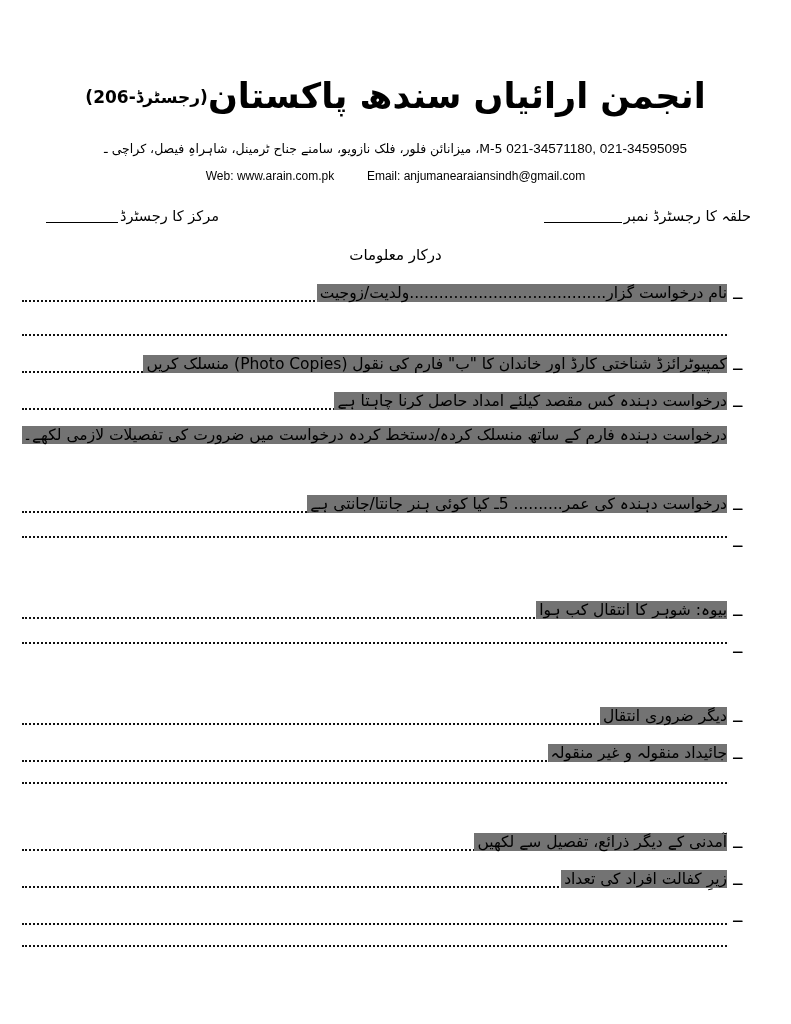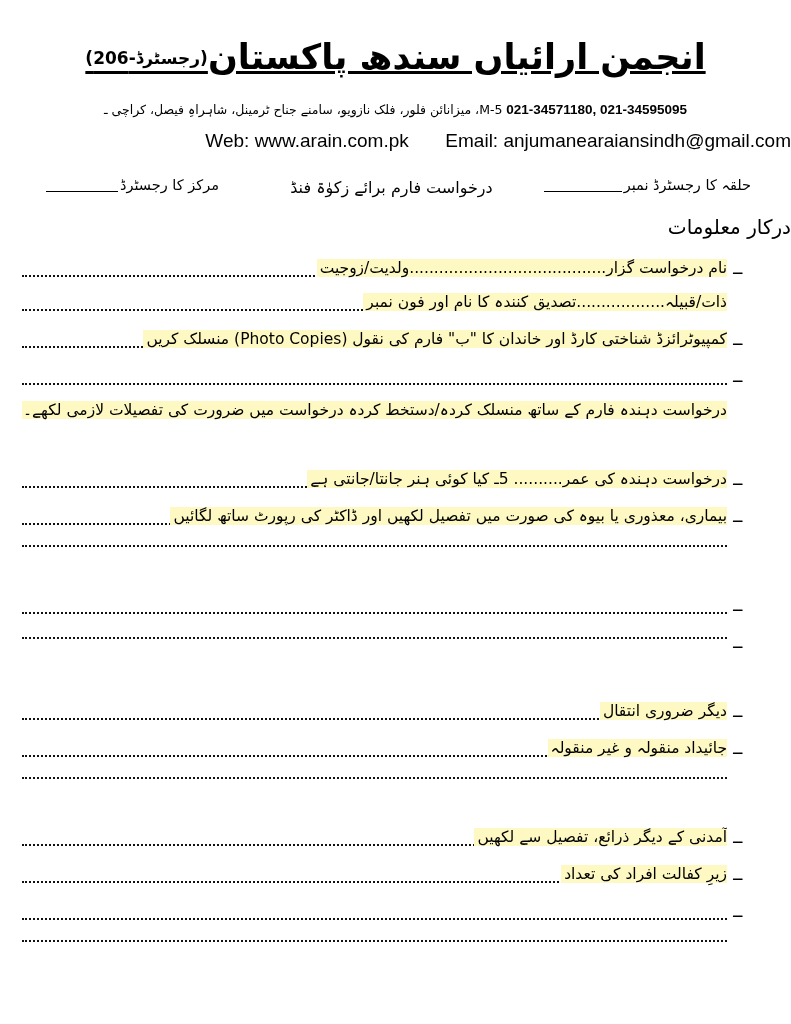--- a/index.html
+++ b/index.html
@@ -24,54 +24,53 @@
 
   
   .org-title {
     text-align: center;
     font-family: "DejaVu Sans", sans-serif;
     font-size: 35px;
     font-weight: 700;
     line-height: 1.25;
     letter-spacing: 0px;
     margin: 0;
-    padding: 36px 30px 0 30px;
-    direction: rtl;
-    white-space: nowrap;
-    text-decoration: underline;
+    padding: 75px 30px 0 30px;
+    direction: rtl;
+    white-space: nowrap;
   }
   .org-title .reg {
     font-size: 17px;
     font-weight: 700;
     vertical-align: 5px;
   }
   .addr-line {
     text-align: center;
     font-size: 13.5px;
     direction: rtl;
     margin: 0;
     padding: 21px 20px 0 20px;
     line-height: 1.4;
     white-space: nowrap;
   }
   .addr-line .ltr {
     direction: ltr;
     unicode-bidi: embed;
     display: inline-block;
     font-family: "Liberation Sans", sans-serif;
-    font-weight: 700;
+    font-weight: 400;
   }
   .addr-urdu {
     font-family: "DejaVu Sans", sans-serif;
     font-size: 12.5px;
   }
   .web-line {
-    text-align: right;
+    text-align: center;
     direction: ltr;
-    font-size: 19px;
+    font-size: 12px;
     margin: 0;
     padding: 10px 0 0 0;
     font-family: "Liberation Sans", sans-serif;
   }
   .web-line .gap {
     display: inline-block;
     width: 26px;
   }
 
   
@@ -108,23 +107,23 @@
     display: inline-block;
     border-bottom: 1.3px solid #000;
     width: 78px;
     height: 12px;
     margin: 0 2px;
     vertical-align: -2px;
   }
   .blank-ul.short { width: 72px; }
 
   .subhead {
-    text-align: right;
-    font-family: "DejaVu Sans", sans-serif;
-    font-size: 20px;
+    text-align: center;
+    font-family: "DejaVu Sans", sans-serif;
+    font-size: 15px;
     direction: rtl;
     margin: 0;
     padding: 12px 0 0 0;
   }
 
   
   .items {
     margin: 12px 26px 0 22px;
     direction: rtl;
   }
@@ -161,21 +160,21 @@
     line-height: 34px;
     white-space: nowrap;
     overflow: hidden;
     direction: rtl;
     font-family: "DejaVu Sans", sans-serif;
     font-size: 15.5px;
   }
   .txt {
     position: relative;
     z-index: 2;
-    background: #fef9c3;
+    background: #737373;
     padding-left: 3px;
     white-space: nowrap;
   }
   .dots-fill {
     position: absolute;
     left: 0;
     bottom: 8px;
     height: 3px;
     z-index: 1;
     border-bottom: 2.2px dotted #111;
@@ -218,68 +217,66 @@
       <span class="gap"></span>
       <span>Email:</span>
       <span>anjumanearaiansindh@gmail.com</span>
     </div>
   </div>
 
   <div class="reg-row">
     <div class="halqa">
       <span>حلقہ کا رجسٹرڈ نمبر</span><span class="blank-ul"></span>
     </div>
-    <div class="formtitle">درخواست فارم برائے زکوٰۃ فنڈ</div>
     <div class="markaz">
       <span>مرکز کا رجسٹرڈ</span><span class="blank-ul short"></span>
     </div>
   </div>
 
   <div class="subhead">درکار معلومات</div>
 
   <div class="items" id="items-container">
       <div class="item-row">
         <div class="num">ـ</div>
         <div class="body">
           <div class="line"><span class="dots-fill" style="right: 0px; left: 0px;"></span><span class="txt">نام درخواست گزار........................................ولدیت/زوجیت</span></div>
-          <div class="line"><span class="dots-fill" style="right: 0px; left: 0px;"></span><span class="txt">ذات/قبیلہ..................تصدیق کنندہ کا نام اور فون نمبر</span></div>
+          <div class="line"><span class="dots-fill" style="right: 0px; left: 0px;"></span></div>
         </div>
       </div>
       <div class="item-row">
         <div class="num">ـ</div>
         <div class="body">
           <div class="line"><span class="dots-fill" style="right: 0px; left: 0px;"></span><span class="txt">کمپیوٹرائزڈ شناختی کارڈ اور خاندان کا "ب" فارم کی نقول (Photo Copies) منسلک کریں</span></div>
         </div>
       </div>
       <div class="item-row">
         <div class="num">ـ</div>
         <div class="body">
-          <div class="line"><span class="dots-fill" style="right: 0px; left: 0px;"></span></div>
+          <div class="line"><span class="dots-fill" style="right: 0px; left: 0px;"></span><span class="txt">درخواست دہندہ کس مقصد کیلئے امداد حاصل کرنا چاہتا ہے</span></div>
           <div class="line"><span class="txt">درخواست دہندہ فارم کے ساتھ منسلک کردہ/دستخط کردہ درخواست میں ضرورت کی تفصیلات لازمی لکھے۔</span></div>
         </div>
       </div>
       <div class="blank-row"></div>
       <div class="item-row">
         <div class="num">ـ</div>
         <div class="body">
           <div class="line"><span class="dots-fill" style="right: 0px; left: 0px;"></span><span class="txt">درخواست دہندہ کی عمر.......... 5ـ  کیا کوئی ہنر جانتا/جانتی ہے</span></div>
         </div>
       </div>
       <div class="item-row">
         <div class="num">ـ</div>
         <div class="body">
-          <div class="line"><span class="dots-fill" style="right: 0px; left: 0px;"></span><span class="txt">بیماری، معذوری یا بیوہ کی صورت میں تفصیل لکھیں اور ڈاکٹر کی رپورٹ ساتھ لگائیں</span></div>
           <span class="dots-full"></span>
         </div>
       </div>
       <div class="blank-row"></div>
       <div class="item-row">
         <div class="num">ـ</div>
         <div class="body">
-          <div class="line"><span class="dots-fill" style="right: 0px; left: 0px;"></span></div>
+          <div class="line"><span class="dots-fill" style="right: 0px; left: 0px;"></span><span class="txt">بیوہ:  شوہر کا انتقال کب ہوا</span></div>
         </div>
       </div>
       <div class="item-row">
         <div class="num">ـ</div>
         <div class="body">
           <span class="dots-full"></span>
         </div>
       </div>
       <div class="blank-row"></div>
       <div class="item-row">

